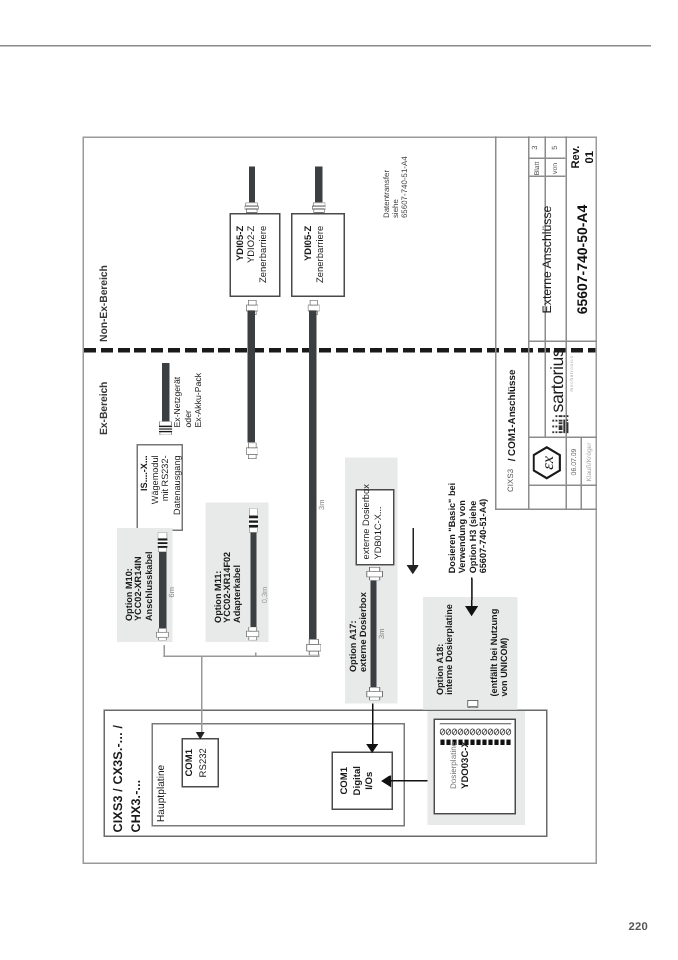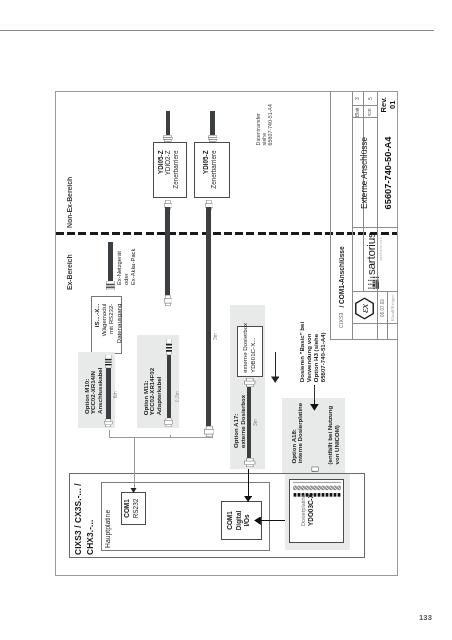--- a/index.html
+++ b/index.html
@@ -23,21 +23,21 @@
   .cbl{position:absolute;background:#3b3f42;}
   .dash{position:absolute;height:2.6px;background:repeating-linear-gradient(to right,#111 0 10px,transparent 10px 17px);}
   .zline{position:absolute;background:#4a4a4a;}
   .conn{position:absolute;}
 </style>
 </head>
 <body>
 
 <div id="page">
   <div class="hr"></div>
-  <div class="pagenum">133</div>
+  <div class="pagenum">220</div>
   <div id="drawwrap">
     <div id="draw">
       <div class="frame"></div>
 
       <div class="txt bld" style="left:348px;top:11px;font-size:7px;color:#3a3a3a;letter-spacing:-0.1px;">Non-Ex-Bereich</div>
       <div class="txt bld" style="left:286px;top:11px;font-size:7px;color:#3a3a3a;letter-spacing:-0.1px;">Ex-Bereich</div>
 
       <div class="dash" style="left:341.4px;top:1px;width:2.7px;height:341px;background:repeating-linear-gradient(to bottom,#1a1a1a 0 8px,transparent 8px 11.2px);"></div>
 
       <div class="box" style="left:17.9px;top:13.7px;width:85.1px;height:296.8px;border-color:#6a6a6a;border-width:0.8px;"></div>

